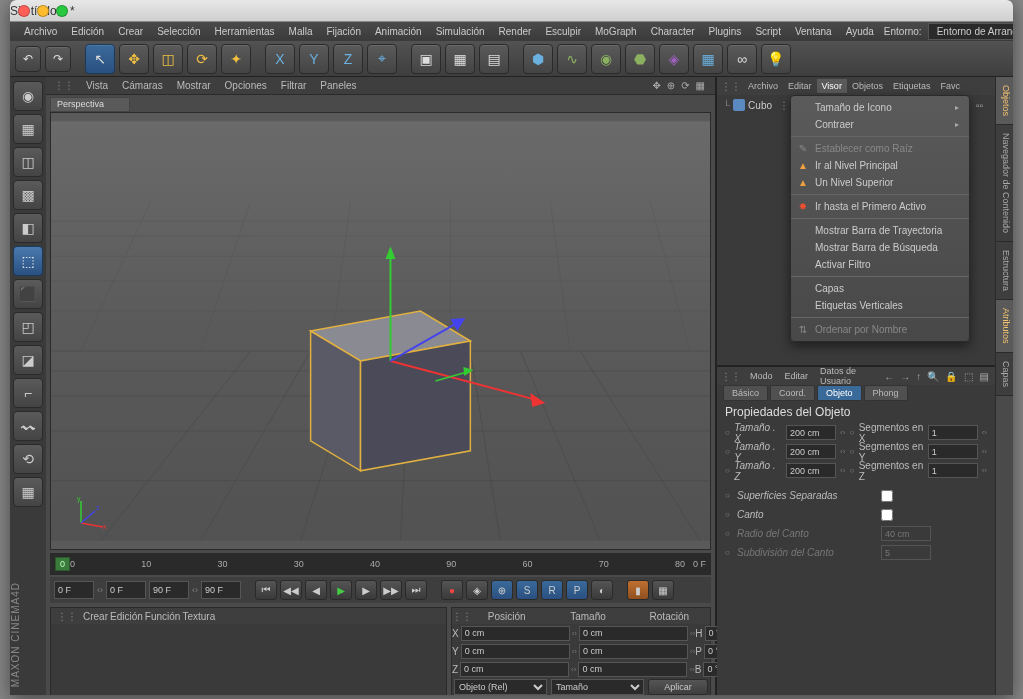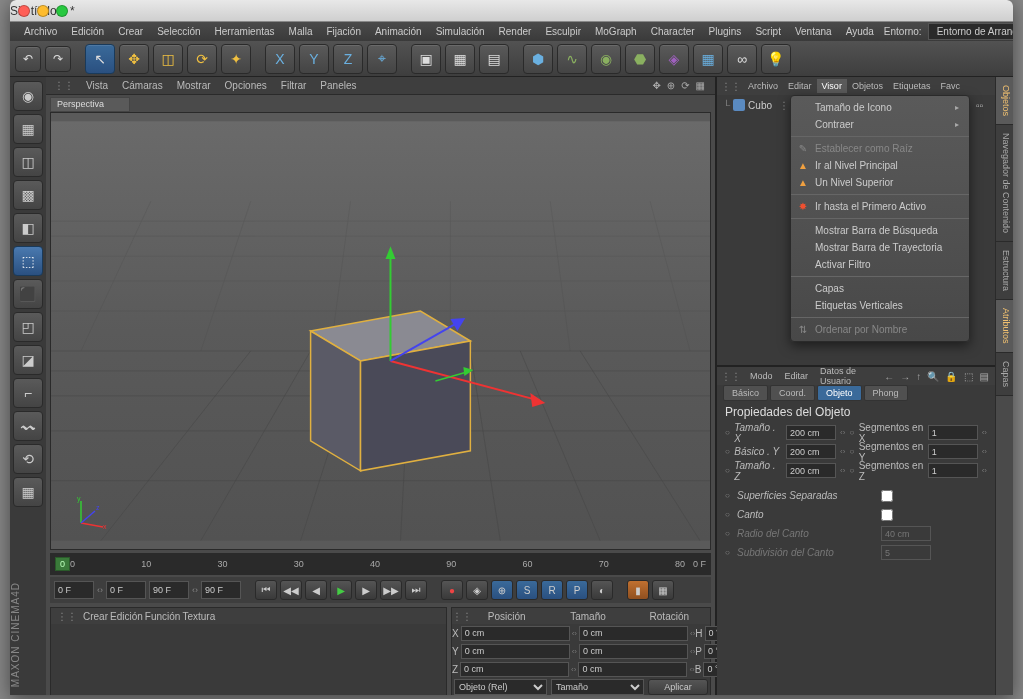--- a/index.html
+++ b/index.html
@@ -409,21 +409,21 @@
               <span class="alabel">Tamaño . X</span>
               <input type="text" value="200 cm" style="">
               <span style="color:#777;font-size:8px">‹›</span>
               <span class="bullet">○</span>
               <span class="alabel2">Segmentos en X</span>
               <input type="text" value="1" style="">
               <span style="color:#777;font-size:8px">‹›</span>
             </div>
             <div class="attr-row">
               <span class="bullet">○</span>
-              <span class="alabel">Básico . Y</span>
+              <span class="alabel">Tamaño . Y</span>
               <input type="text" value="200 cm" style="">
               <span style="color:#777;font-size:8px">‹›</span>
               <span class="bullet">○</span>
               <span class="alabel2">Segmentos en Y</span>
               <input type="text" value="1" style="">
               <span style="color:#777;font-size:8px">‹›</span>
             </div>
             <div class="attr-row">
               <span class="bullet">○</span>
               <span class="alabel">Tamaño . Z</span>
@@ -484,24 +484,24 @@
       <span class="di-icon" style="color: rgb(240, 160, 64);">▲</span>
       <span>Un Nivel Superior</span>
     </div>
     <div class="dsep"></div>
     <div class="ditem">
       <span class="di-icon" style="color: rgb(240, 80, 48);">✸</span>
       <span>Ir hasta el Primero Activo</span>
     </div>
     <div class="dsep"></div>
     <div class="ditem">
+      <span>Mostrar Barra de Trayectoria</span>
+    </div>
+    <div class="ditem">
       <span>Mostrar Barra de Búsqueda</span>
-    </div>
-    <div class="ditem">
-      <span>Mostrar Barra de Trayectoria</span>
     </div>
     <div class="ditem">
       <span>Activar Filtro</span>
     </div>
     <div class="dsep"></div>
     <div class="ditem">
       <span>Capas</span>
     </div>
     <div class="ditem">
       <span>Etiquetas Verticales</span>

